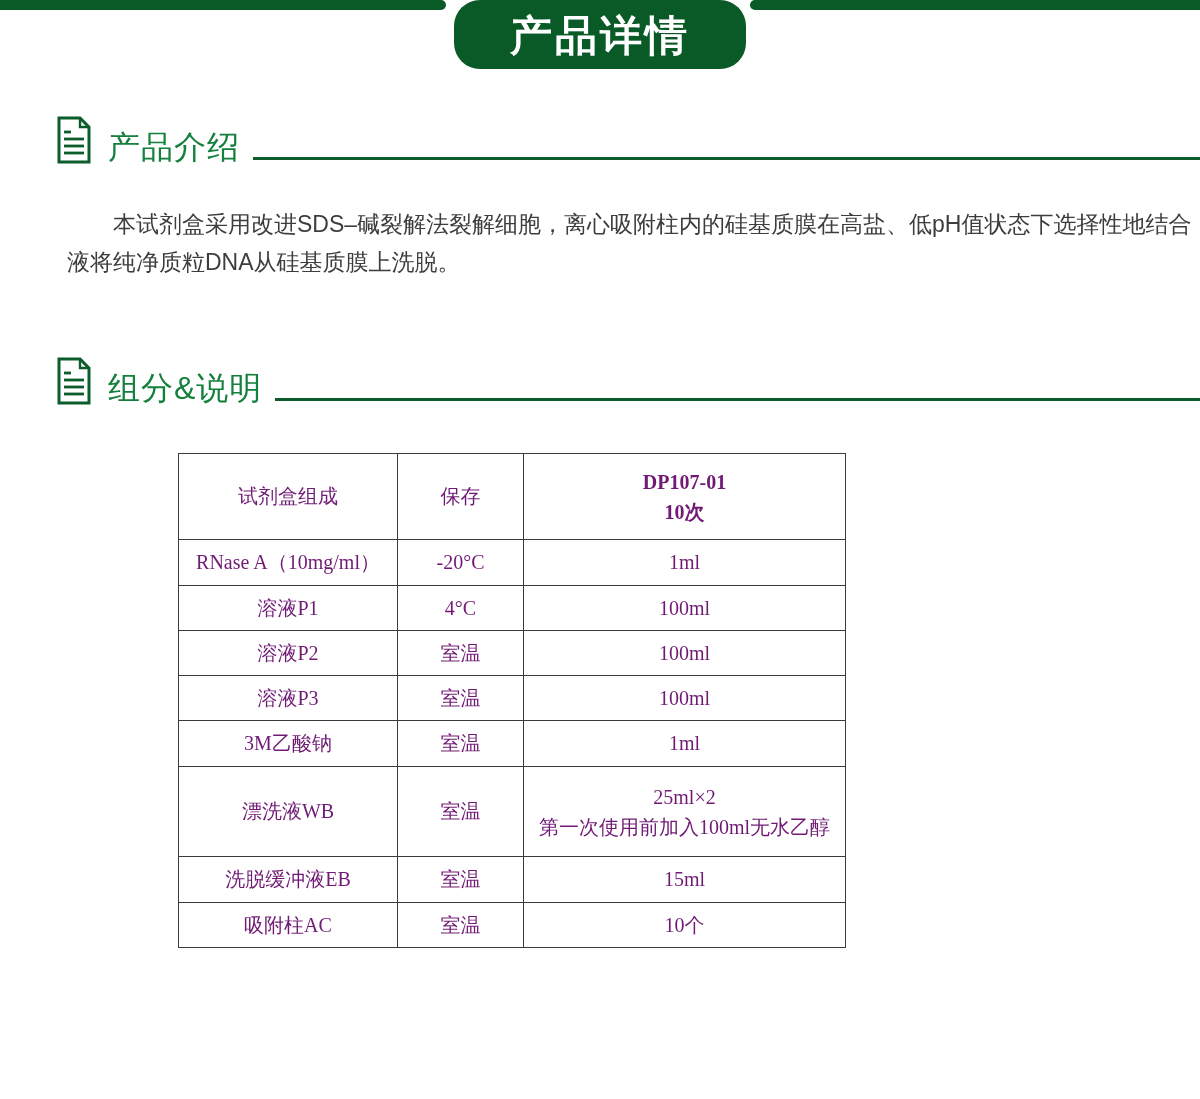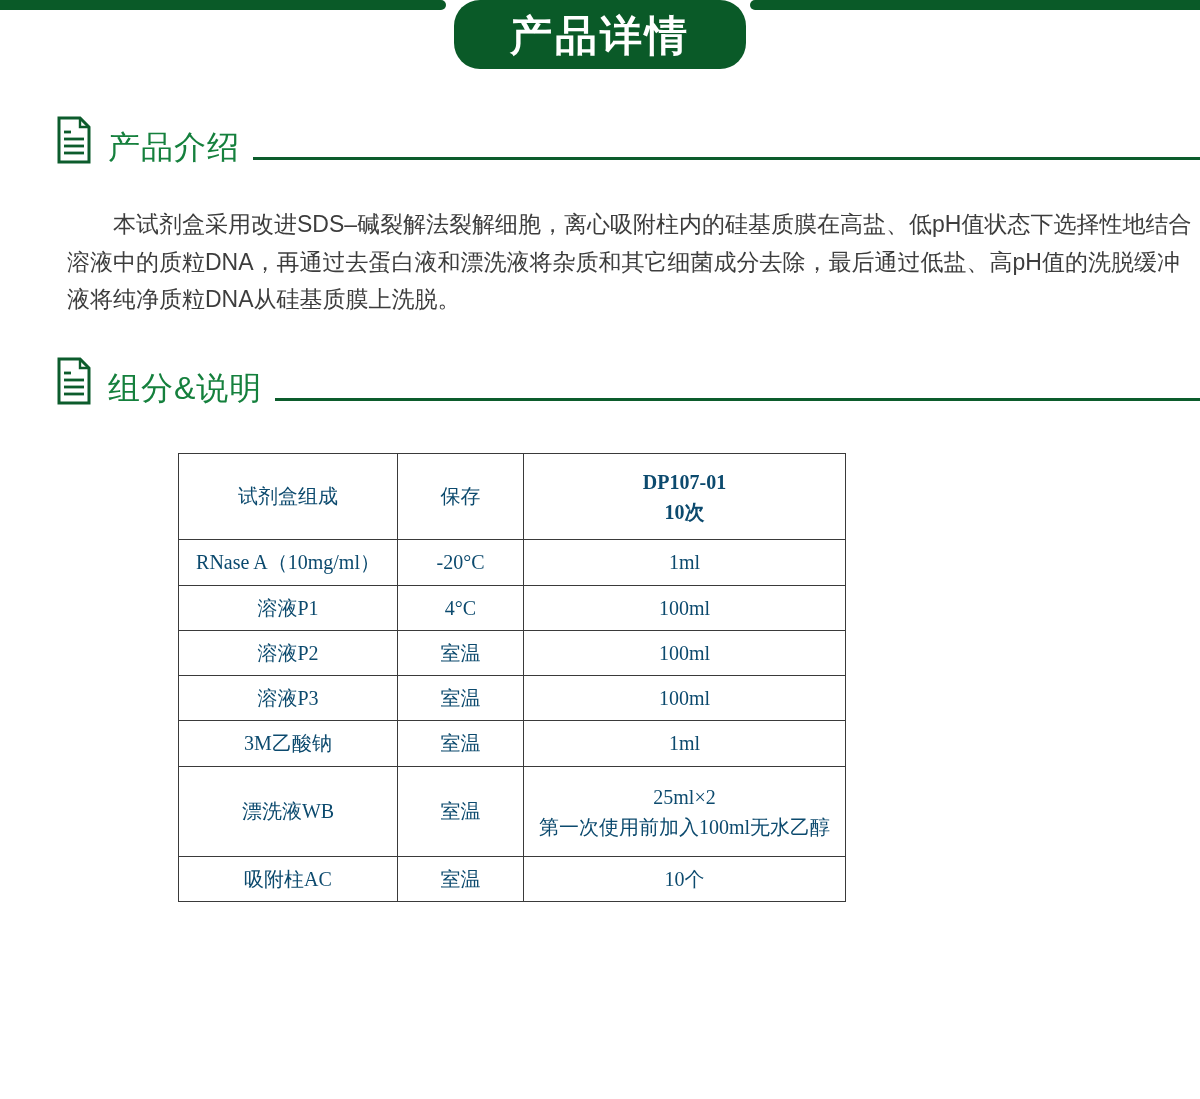--- a/index.html
+++ b/index.html
@@ -23,21 +23,21 @@
 
   
   .intro-text{position:absolute;left:55px;top:206px;width:1130px;font-size:23px;
               line-height:37.5px;color:#3d3d3d;margin-left:12px;}
   .intro-line{white-space:nowrap;}
   .intro-line.indent{text-indent:2em;}
 
   
   table.components{position:absolute;left:178px;top:453px;width:667px;border-collapse:collapse;
                    table-layout:fixed;font-family:"Liberation Serif","DejaVu Serif",serif;
-                   font-size:20px;color:#0c4a6e;}
+                   font-size:20px;color:#701a75;}
   table.components td,table.components th{border:1px solid #3a3a3a;text-align:center;
                    vertical-align:middle;font-weight:normal;padding:0;}
   tr.hdr{height:86px;}
   tr.r{height:45px;}
   tr.r-tall{height:90px;}
   .hdr-bold{font-weight:bold;line-height:30px;}
   td.top-label{vertical-align:top;padding-top:5px;}
   .cell-line{line-height:30px;}
 </style>
 </head>
@@ -59,21 +59,20 @@
       <line x1="9" y1="24" x2="29" y2="24" stroke="#0c5c2c" stroke-width="2.8"></line>
       <line x1="9" y1="31" x2="29" y2="31" stroke="#0c5c2c" stroke-width="2.8"></line>
       <line x1="9" y1="38" x2="29" y2="38" stroke="#0c5c2c" stroke-width="2.8"></line>
     </svg>
     <span class="section-title">产品介绍</span>
     <div class="section-rule"></div>
   </div>
 
   <div class="intro-text">
     <div class="intro-line indent">本试剂盒采用改进SDS–碱裂解法裂解细胞，离心吸附柱内的硅基质膜在高盐、低pH值状态下选择性地结合</div>
-    <div class="intro-line">溶液中的质粒DNA，再通过去蛋白液和漂洗液将杂质和其它细菌成分去除，最后通过低盐、高pH值的洗脱缓冲</div>
     <div class="intro-line">液将纯净质粒DNA从硅基质膜上洗脱。</div>
   </div>
 
   <div class="section-header" id="section-components-header">
     <svg class="doc-icon" viewBox="0 0 38 50">
       <path d="M4,3 H25 L34,12 V47 H4 Z" fill="none" stroke="#0c5c2c" stroke-width="3"></path>
       <path d="M25,3 V12 H34" fill="none" stroke="#0c5c2c" stroke-width="2.4"></path>
       <line x1="9" y1="17" x2="16" y2="17" stroke="#0c5c2c" stroke-width="2.8"></line>
       <line x1="9" y1="24" x2="29" y2="24" stroke="#0c5c2c" stroke-width="2.8"></line>
       <line x1="9" y1="31" x2="29" y2="31" stroke="#0c5c2c" stroke-width="2.8"></line>
@@ -124,20 +123,25 @@
       <td>1ml</td>
     </tr>
     <tr class="r-tall">
       <td>漂洗液WB</td>
       <td>室温</td>
       <td>
         <div class="cell-line">25ml×2</div>
         <div class="cell-line">第一次使用前加入100ml无水乙醇</div>
       </td>
     </tr>
+    <tr class="r" style="height:46px">
+      <td class="top-label">洗脱缓冲液EB</td>
+      <td>室温</td>
+      <td>15ml</td>
+    </tr>
     <tr class="r">
       <td class="top-label">吸附柱AC</td>
       <td>室温</td>
       <td>10个</td>
     </tr>
   </tbody>
     </table>
 
 </div>
 

